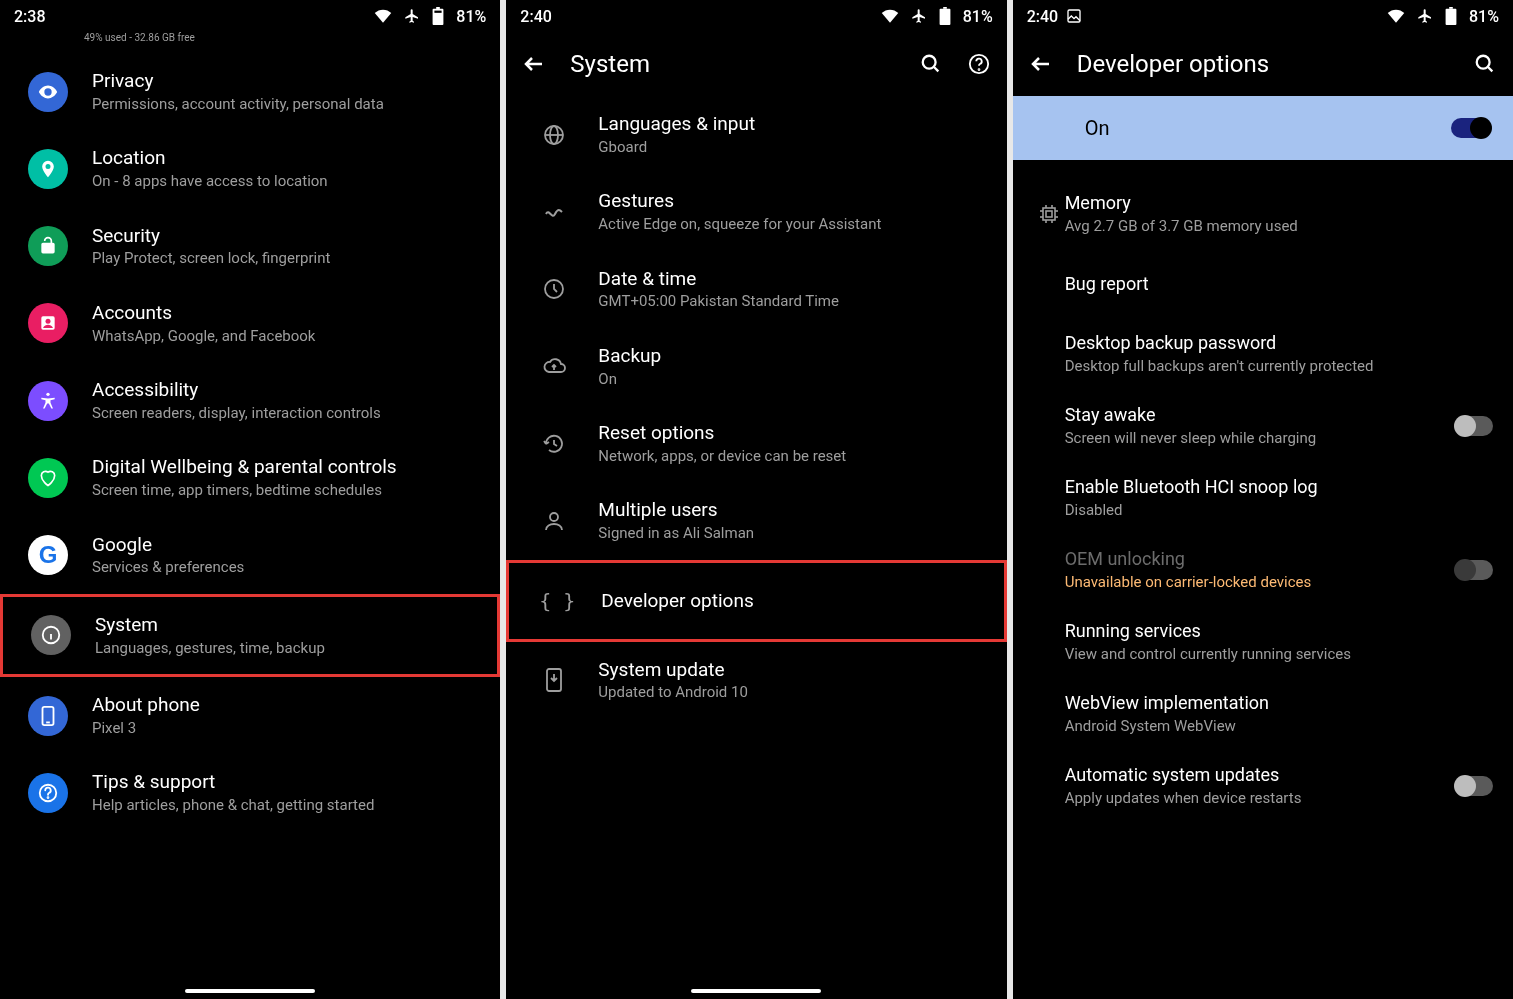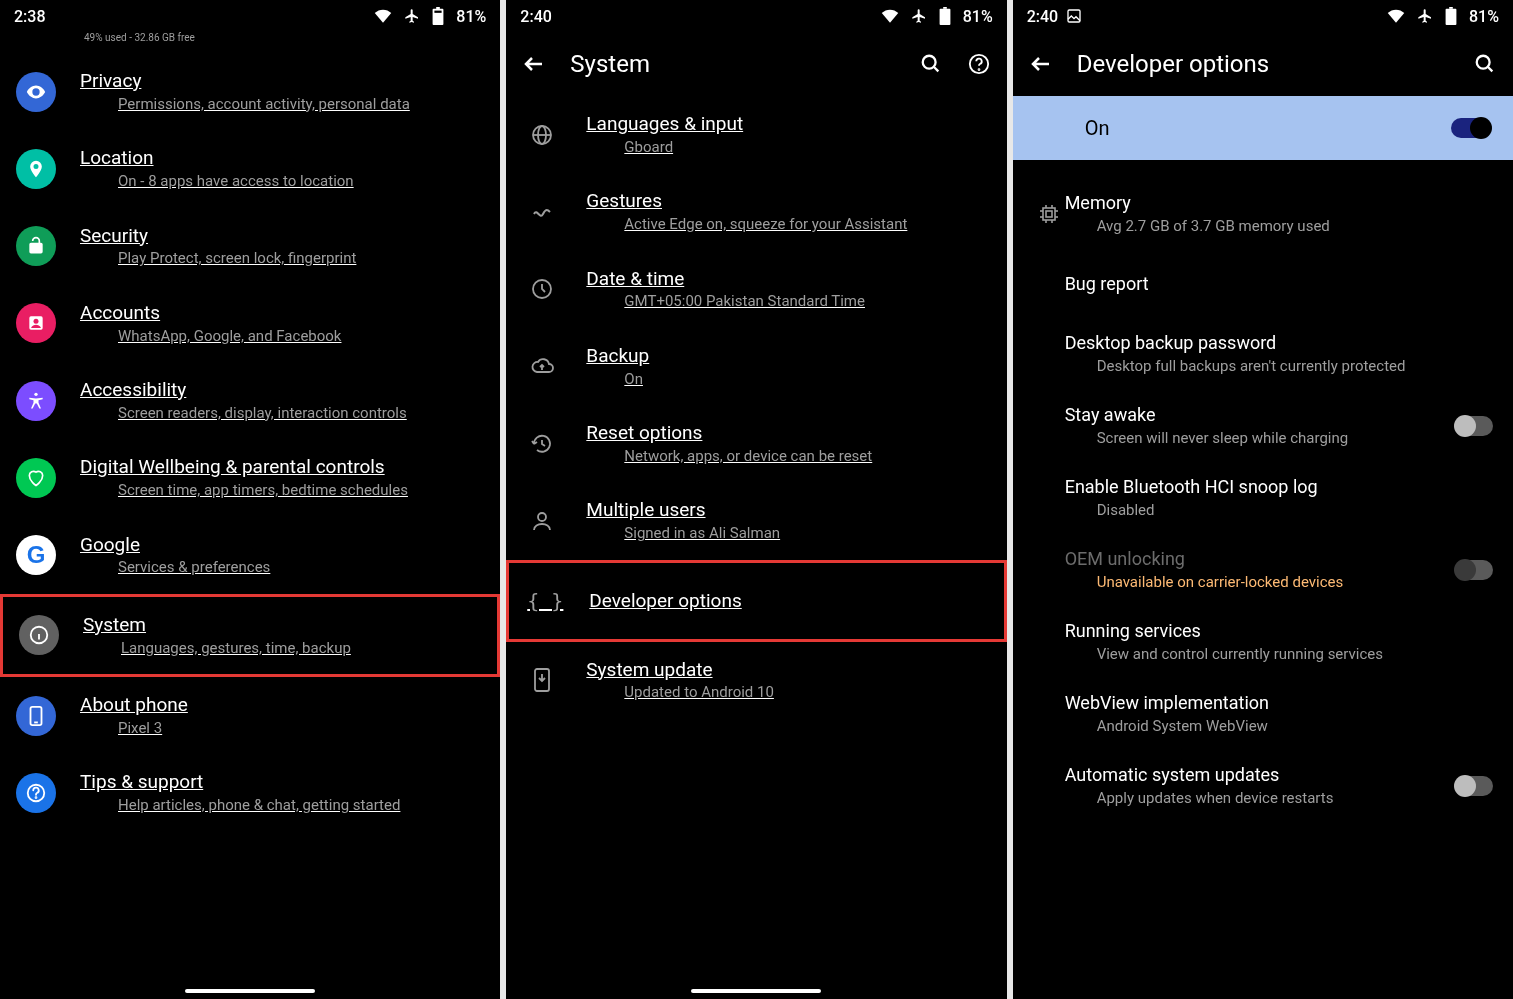--- a/index.html
+++ b/index.html
@@ -5,33 +5,33 @@
   * { margin:0; padding:0; box-sizing:border-box; font-family:Roboto,Arial,sans-serif; -webkit-font-smoothing:antialiased; }
   body { background:#e8e8e8; width:1513px; height:999px; overflow:hidden; display:flex; gap:6px; padding:0; }
   .phone { flex:1; background:#000; color:#fff; display:flex; flex-direction:column; overflow:hidden; position:relative; }
   .status-bar { display:flex; justify-content:space-between; align-items:center; height:32px; padding:1px 14px; font-size:16px; font-weight:500; }
   .status-right { display:flex; align-items:center; gap:12px; }
   .status-right svg { display:block; }
   .header { display:flex; align-items:center; height:64px; padding:0 16px; gap:24px; }
   .header .title { font-size:24px; font-weight:400; flex:1; }
   .header .hicon { width:24px; height:24px; display:flex; align-items:center; justify-content:center; }
   .content { flex:1; overflow:hidden; }
-  .row { display:flex; align-items:center; padding:16px 16px 16px 16px; gap:24px; min-height:72px;text-decoration:underline; }
+  .row { display:flex; align-items:center; padding:16px 16px 16px 28px; gap:24px; min-height:72px; }
   .row .iconwrap { width:40px; height:40px; display:flex; align-items:center; justify-content:center; flex-shrink:0; }
   .row .iconcircle { width:40px; height:40px; border-radius:50%; display:flex; align-items:center; justify-content:center; }
   .row .txt { flex:1; display:flex; flex-direction:column; gap:2px; }
   .row .title { font-size:19px; font-weight:400; color:#fff; line-height:1.25; }
-  .row .sub { font-size:15px; color:#9e9e9e; line-height:1.3;margin-left:38px; }
+  .row .sub { font-size:15px; color:#9e9e9e; line-height:1.3; }
   .highlight-box { border:3px solid #e53935; }
   .row.small-icon .iconwrap { width:40px; }
   .dev-row { display:flex; align-items:center; padding:14px 20px 14px 20px; min-height:68px; }
   .dev-row .iconwrap { width:32px; display:flex; align-items:center; justify-content:center; flex-shrink:0; }
   .dev-row .txt { flex:1; display:flex; flex-direction:column; gap:2px; }
   .dev-row .title { font-size:18px; font-weight:400; color:#fff; line-height:1.25; }
-  .dev-row .sub { font-size:15px; color:#9e9e9e; line-height:1.3;margin-left:32px; }
+  .dev-row .sub { font-size:15px; color:#9e9e9e; line-height:1.3; }
   .dev-row.disabled .title { color:#6c6c6c; }
   .dev-row.disabled .sub { color:#fdba74; }
   .toggle { width:38px; height:20px; border-radius:10px; background:#5a5a5a; position:relative; flex-shrink:0; }
   .toggle .knob { width:22px; height:22px; border-radius:50%; background:#bdbdbd; position:absolute; top:-1px; left:-1px; }
   .toggle.disabled .knob { background:#3a3a3a; }
   .on-banner { background:#a6c3f0; color:#000; display:flex; align-items:center; justify-content:space-between; padding:20px 22px 20px 72px; }
   .on-banner .lbl { font-size:20px; font-weight:400; }
   .on-toggle { width:40px; height:20px; border-radius:10px; background:#1a237e; position:relative; }
   .on-toggle .knob { width:22px; height:22px; border-radius:50%; background:#000; position:absolute; top:-1px; right:-1px; }
   .navpill { position:absolute; bottom:6px; left:50%; transform:translateX(-50%); width:130px; height:4px; background:#fff; border-radius:2px; }

